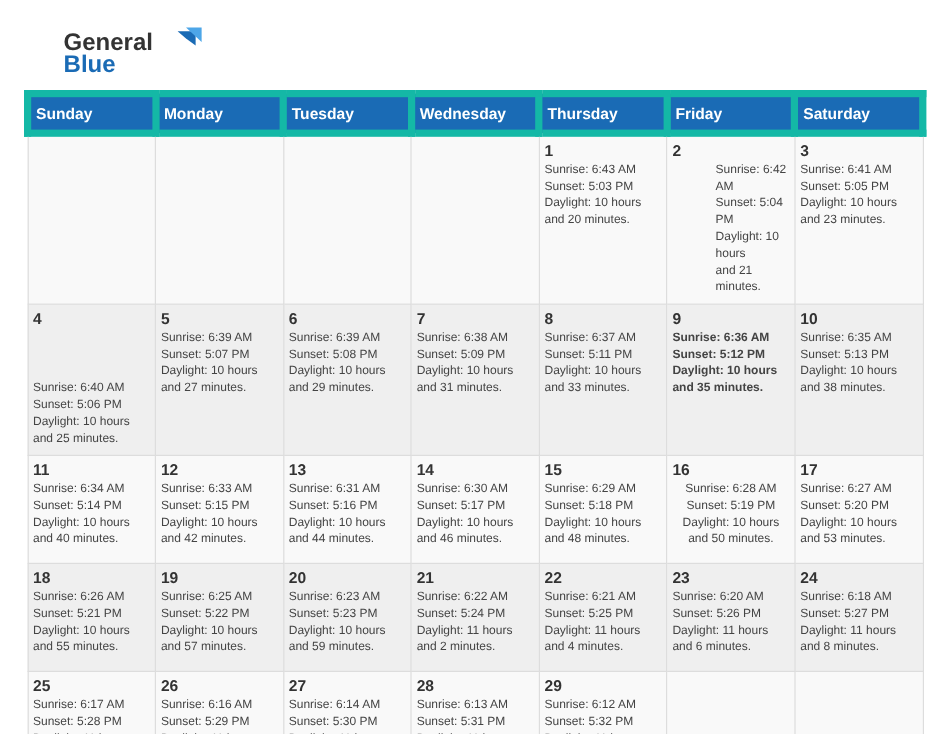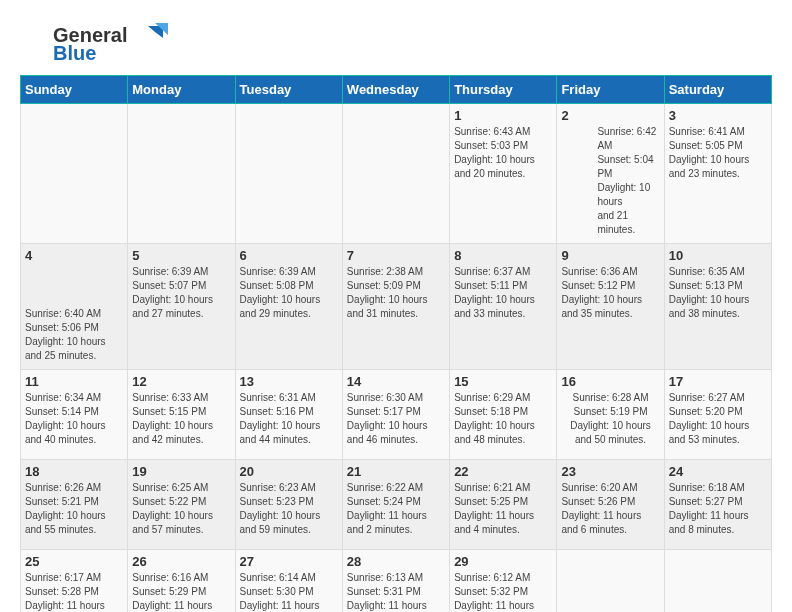--- a/index.html
+++ b/index.html
@@ -43,21 +43,21 @@
     }
     thead tr {
       background-color: #1a6bb5;
       color: #fff;
     }
     thead th {
       padding: 6px 4px;
       font-size: 13px;
       font-weight: bold;
       text-align: left;
-      border: 1px solid #14b8a6;
+      border: 6px solid #14b8a6;
     }
     tbody tr {
       vertical-align: top;
     }
     tbody tr:nth-child(odd) {
       background-color: #f9f9f9;
     }
     tbody tr:nth-child(even) {
       background-color: #efefef;
     }
@@ -156,35 +156,35 @@
         </td>
         <td>
           <span class="day-num">6</span>
           <div class="cell-info" style="white-space: pre-line;">Sunrise: 6:39 AM
 Sunset: 5:08 PM
 Daylight: 10 hours
 and 29 minutes.</div>
         </td>
         <td>
           <span class="day-num">7</span>
-          <div class="cell-info" style="white-space: pre-line;">Sunrise: 2:38 AM
+          <div class="cell-info" style="white-space: pre-line;">Sunrise: 6:38 AM
 Sunset: 5:09 PM
 Daylight: 10 hours
 and 31 minutes.</div>
         </td>
         <td>
           <span class="day-num">8</span>
           <div class="cell-info" style="white-space: pre-line;">Sunrise: 6:37 AM
 Sunset: 5:11 PM
 Daylight: 10 hours
 and 33 minutes.</div>
         </td>
         <td>
           <span class="day-num">9</span>
-          <div class="cell-info" style="white-space: pre-line;">Sunrise: 6:36 AM
+          <div class="cell-info" style="white-space: pre-line; font-weight: bold;">Sunrise: 6:36 AM
 Sunset: 5:12 PM
 Daylight: 10 hours
 and 35 minutes.</div>
         </td>
         <td>
           <span class="day-num">10</span>
           <div class="cell-info" style="white-space: pre-line;">Sunrise: 6:35 AM
 Sunset: 5:13 PM
 Daylight: 10 hours
 and 38 minutes.</div>

